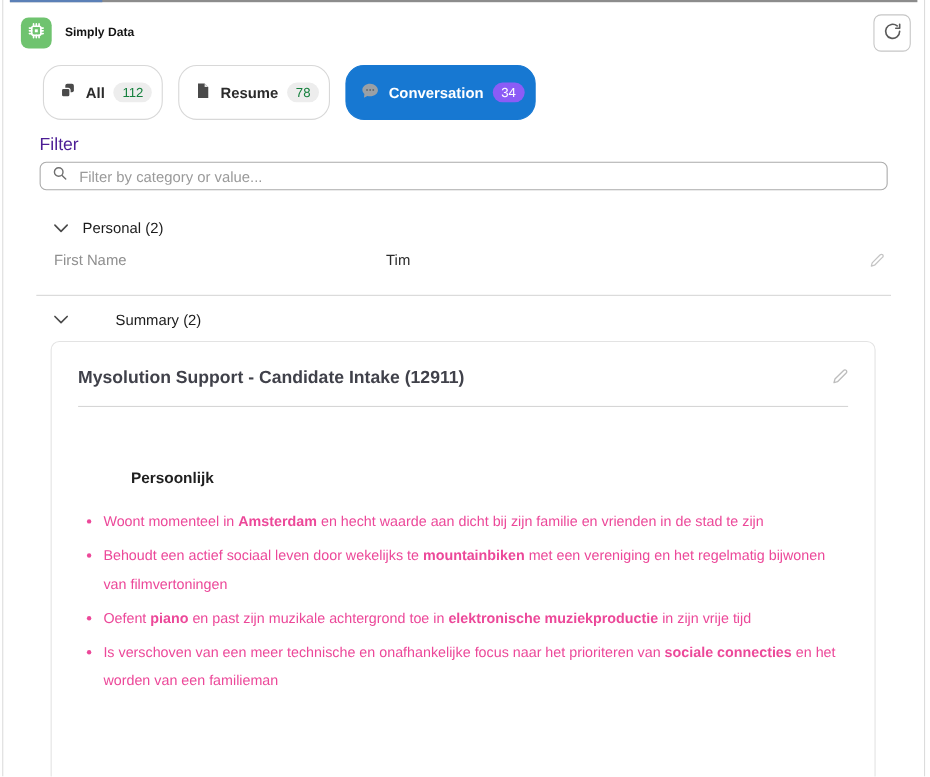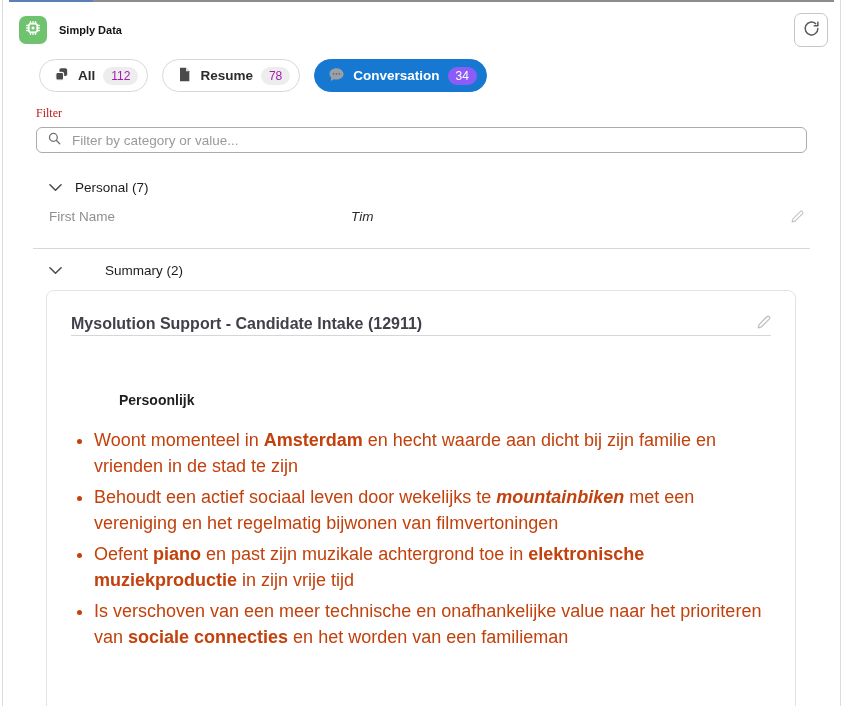--- a/index.html
+++ b/index.html
@@ -31,72 +31,72 @@
   .refresh-btn {
     margin-left: auto; width: 34px; height: 34px;
     border: 1px solid #c6c6c6; border-radius: 7px; background: #fff;
     display: flex; align-items: center; justify-content: center; cursor: pointer; padding: 0;
   }
 
   
   .tabs { display: flex; gap: 14px; padding: 4px 0 0 36px; }
   .pill {
     display: inline-flex; align-items: center; gap: 8px;
-    height: 33px; padding: 0 9px 0 13px;
+    height: 50px; padding: 0 9px 0 13px;
     border: 1px solid #d8d8d8; border-radius: 17px; background: #fff;
     font-family: inherit; font-size: 13.5px; font-weight: 600; color: #2b2b2b;
     cursor: pointer;
   }
   .badge {
     background: #ededed; border-radius: 11px; padding: 3px 8px;
-    font-size: 12px; font-weight: 400; color: #a21caf; line-height: 1;
+    font-size: 12px; font-weight: 400; color: #15803d; line-height: 1;
   }
   .pill.active { background: #1778d2; border-color: #1778d2; color: #fff; }
   .pill.active .badge { background: #8b5cf6; color: #fff; }
 
   
   .filter-block { padding: 14px 33px 0 33px; }
-  .filter-label { font-size: 12px; color: #b91c1c; font-family: Liberation Serif, serif; }
+  .filter-label { font-size: 16px; color: #4c1d95; }
   .filter-input-wrap {
     margin-top: 6px; height: 26px;
     border: 1px solid #ababab; border-radius: 6px; background: #fff;
     display: flex; align-items: center; padding: 0 10px; gap: 8px;
   }
   .filter-input-wrap input {
     border: none; outline: none; flex: 1; font-family: inherit;
     font-size: 13.5px; color: #333; background: transparent;
   }
   .filter-input-wrap input::placeholder { color: #9a9a9a; }
 
   
   .section-header {
     display: flex; align-items: center; gap: 13px;
     margin: 27px 0 6px 46px; font-size: 13.5px; color: #1c1c1c; cursor: pointer;
   }
   .field-row { display: flex; align-items: center; padding: 8px 36px 8px 46px; font-size: 13.5px; justify-content: center; }
   .field-label { width: 302px; color: #8f8f8f; flex: 0 0 auto; }
-  .field-value { flex: 1; color: #2b2b2b; font-style: italic; }
+  .field-value { flex: 1; color: #2b2b2b; }
   .pencil { color: #c4c4c4; display: inline-flex; }
   .divider { border-top: 1px solid #d8d8d8; margin: 16px 30px 0 30px; }
   .section-header.summary { margin-top: 14px; gap: 43px; }
 
   
   .card {
     margin: 12px 44px 0 43px; height: 500px;
     border: 1px solid #e3e3e3; border-radius: 8px; background: #fff;
     padding: 24px 24px 0 24px;
   }
   .card-title-row {
     display: flex; align-items: flex-start; justify-content: space-between;
-    padding-bottom: 2px; border-bottom: 1px solid #d6d6d6;
+    padding-bottom: 16px; border-bottom: 1px solid #d6d6d6;
   }
   .card-title { font-size: 16px; font-weight: 700; color: #40414a; }
   .card-heading { margin-top: 56px; font-size: 14px; font-weight: 700; color: #1f1f1f; padding-left: 48px; }
   .bullets { margin: 19px 0 0 0; padding-left: 23px; }
-  .bullets li { font-size: 18px; line-height: 26px; color: #c2410c; margin-bottom: 5px; }
+  .bullets li { font-size: 13px; line-height: 26px; color: #ec4899; margin-bottom: 5px; }
 </style>
 </head>
 <body>
 
 <div class="page">
   <div class="topline">
     <div class="topline-active"></div>
   </div>
 
   <div class="header">
@@ -167,21 +167,21 @@
       <input type="text" placeholder="Filter by category or value..." style="">
     </div>
   </div>
 
   <div class="section-header">
     <span>
       <svg width="13" height="9" viewBox="0 0 14 9" fill="none" stroke="#4a4a4a" stroke-width="1.6" stroke-linecap="round" stroke-linejoin="round">
         <polyline points="1,1.5 7,7.5 13,1.5"></polyline>
       </svg>
     </span>
-    <span>Personal (7)</span>
+    <span>Personal (2)</span>
   </div>
 
   <div class="field-row">
     <span class="field-label">First Name</span>
     <span class="field-value">Tim</span>
     <span class="pencil">
       <svg width="13" height="13" viewBox="0 0 24 24" fill="none" stroke="#c4c4c4" stroke-width="2.1" stroke-linejoin="round">
         <path d="M17 3a2.83 2.83 0 1 1 4 4L7.5 20.5 2 22l1.5-5.5Z"></path>
       </svg>
     </span>
@@ -203,18 +203,18 @@
       <div class="card-title">Mysolution Support - Candidate Intake (12911)</div>
       <span class="pencil">
         <svg width="14" height="14" viewBox="0 0 24 24" fill="none" stroke="#bdbdbd" stroke-width="2.1" stroke-linejoin="round">
           <path d="M17 3a2.83 2.83 0 1 1 4 4L7.5 20.5 2 22l1.5-5.5Z"></path>
         </svg>
       </span>
     </div>
     <div class="card-heading">Persoonlijk</div>
     <ul class="bullets">
       <li><span>Woont momenteel in </span><span style="font-weight: 700;">Amsterdam</span><span> en hecht waarde aan dicht bij zijn familie en vrienden in de stad te zijn</span></li>
-      <li><span>Behoudt een actief sociaal leven door wekelijks te </span><span style="font-weight: 700; font-style: italic;">mountainbiken</span><span> met een vereniging en het regelmatig bijwonen van filmvertoningen</span></li>
+      <li><span>Behoudt een actief sociaal leven door wekelijks te </span><span style="font-weight: 700;">mountainbiken</span><span> met een vereniging en het regelmatig bijwonen van filmvertoningen</span></li>
       <li><span>Oefent </span><span style="font-weight: 700;">piano</span><span> en past zijn muzikale achtergrond toe in </span><span style="font-weight: 700;">elektronische muziekproductie</span><span> in zijn vrije tijd</span></li>
-      <li><span>Is verschoven van een meer technische en onafhankelijke value naar het prioriteren van </span><span style="font-weight: 700;">sociale connecties</span><span> en het worden van een familieman</span></li>
+      <li><span>Is verschoven van een meer technische en onafhankelijke focus naar het prioriteren van </span><span style="font-weight: 700;">sociale connecties</span><span> en het worden van een familieman</span></li>
     </ul>
   </div>
 </div>
 
 </body></html>

